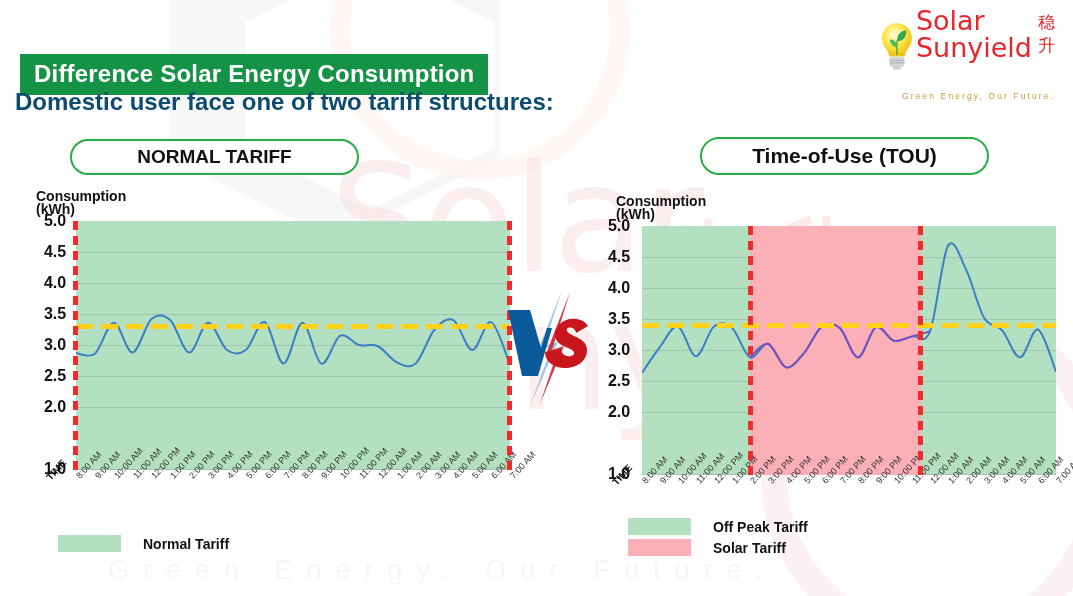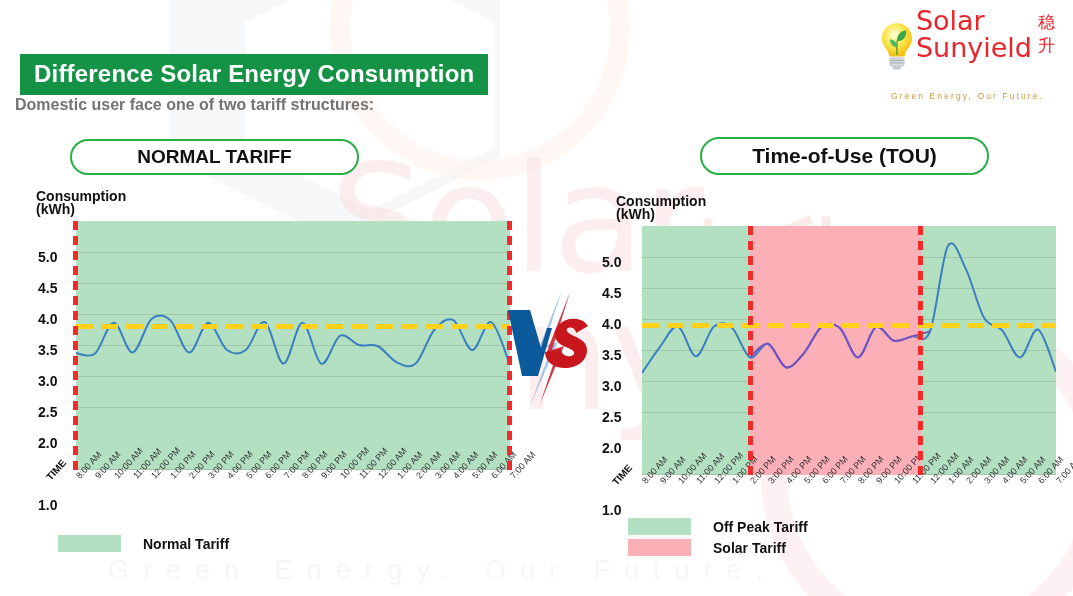--- a/index.html
+++ b/index.html
@@ -27,57 +27,57 @@
     letter-spacing:-2px;font-family:"DejaVu Sans", sans-serif;}
   .wm-cn{position:absolute;left:640px;top:195px;z-index:0;pointer-events:none;
     font-size:110px;color:#f7dcd6;opacity:.55;font-family:"DejaVu Sans", sans-serif;}
   .wm-foot{position:absolute;left:108px;bottom:10px;z-index:0;pointer-events:none;
     font-size:27px;letter-spacing:14px;color:#f4f7f5;white-space:nowrap;font-weight:400;}
 
   
   .title-band{position:absolute;left:20px;top:54px;z-index:4;
     background:#149246;color:#fff;font-size:24px;font-weight:bold;
     padding:6px 14px 7px 14px;letter-spacing:.2px;}
-  .subtitle{position:absolute;left:15px;top:96px;z-index:4;
-    font-size:16px;font-weight:bold;color:#737373;}
+  .subtitle{position:absolute;left:15px;top:88px;z-index:4;
+    font-size:24px;font-weight:bold;color:#0c4a6e;}
 
   
   .logo{position:absolute;right:18px;top:8px;z-index:6;width:175px;height:92px;}
   .logo-row{display:flex;align-items:flex-start;}
   .logo-text{margin-left:2px;}
   .logo-l1{display:flex;align-items:flex-start;}
   .logo-solar{font-size:27px;color:#e8252b;font-weight:500;line-height:.95;
     font-family:"DejaVu Sans", sans-serif;}
   .logo-sun{font-size:27px;color:#e8252b;font-weight:500;line-height:1.0;
     font-family:"DejaVu Sans", sans-serif;}
   .logo-cn{font-size:17px;color:#e8252b;margin-left:6px;margin-top:3px;
     font-family:"DejaVu Sans", sans-serif;}
   .logo-tag{font-size:8.5px;color:#c99a3a;letter-spacing:2.1px;margin-top:7px;
-    text-align:center;white-space:nowrap;}
+    text-align:right;white-space:nowrap;}
 
   
   .pill{position:absolute;z-index:4;border:2px solid #27ae45;border-radius:22px;
     background:#fff;text-align:center;font-weight:bold;color:#111;}
   #pill-left{left:70px;top:139px;width:285px;height:32px;line-height:32px;font-size:19px;}
   #pill-right{left:700px;top:137px;width:285px;height:34px;line-height:34px;font-size:21px;}
 
   
   .chart{position:absolute;z-index:3;}
   #chart-left{left:14px;top:190px;width:500px;height:300px;}
   #chart-right{left:594px;top:195px;width:470px;height:300px;}
 
   .ylabel{position:absolute;left:22px;top:0;font-size:14px;font-weight:bold;color:#111;
     line-height:13px;white-space:nowrap;}
   .plot{position:absolute;overflow:visible;}
   #plot-left{left:62px;top:31px;width:434px;height:249px;background:#b4e0c2;}
   #plot-right{left:48px;top:31px;width:414px;height:249px;background:#b4e0c2;}
 
   .gridline{position:absolute;left:0;width:100%;height:1px;background:rgba(120,150,130,.35);}
-  .ytick{position:absolute;right:0;font-size:14px;font-weight:bold;color:#111;
-    transform:translateY(-50%);text-align:left;width:34px;margin-top:36px;}
+  .ytick{position:absolute;right:0;font-size:16px;font-weight:bold;color:#111;
+    transform:translateY(-50%);text-align:center;width:34px;}
   .ytickwrap{position:absolute;top:31px;height:249px;}
   #yt-left{left:24px;width:34px;}
   #yt-right{left:8px;width:34px;}
 
   .vbar{position:absolute;top:0;height:100%;width:5px;z-index:5;
     background:repeating-linear-gradient(to bottom,#ef2b2b 0 9px,transparent 9px 15px);}
   .peakband{position:absolute;top:0;height:100%;background:#fbb0b8;}
   .avgline{position:absolute;left:0;width:100%;height:5px;z-index:4;
     background:repeating-linear-gradient(to right,#ffd11a 0 17px,transparent 17px 25px);}
 

